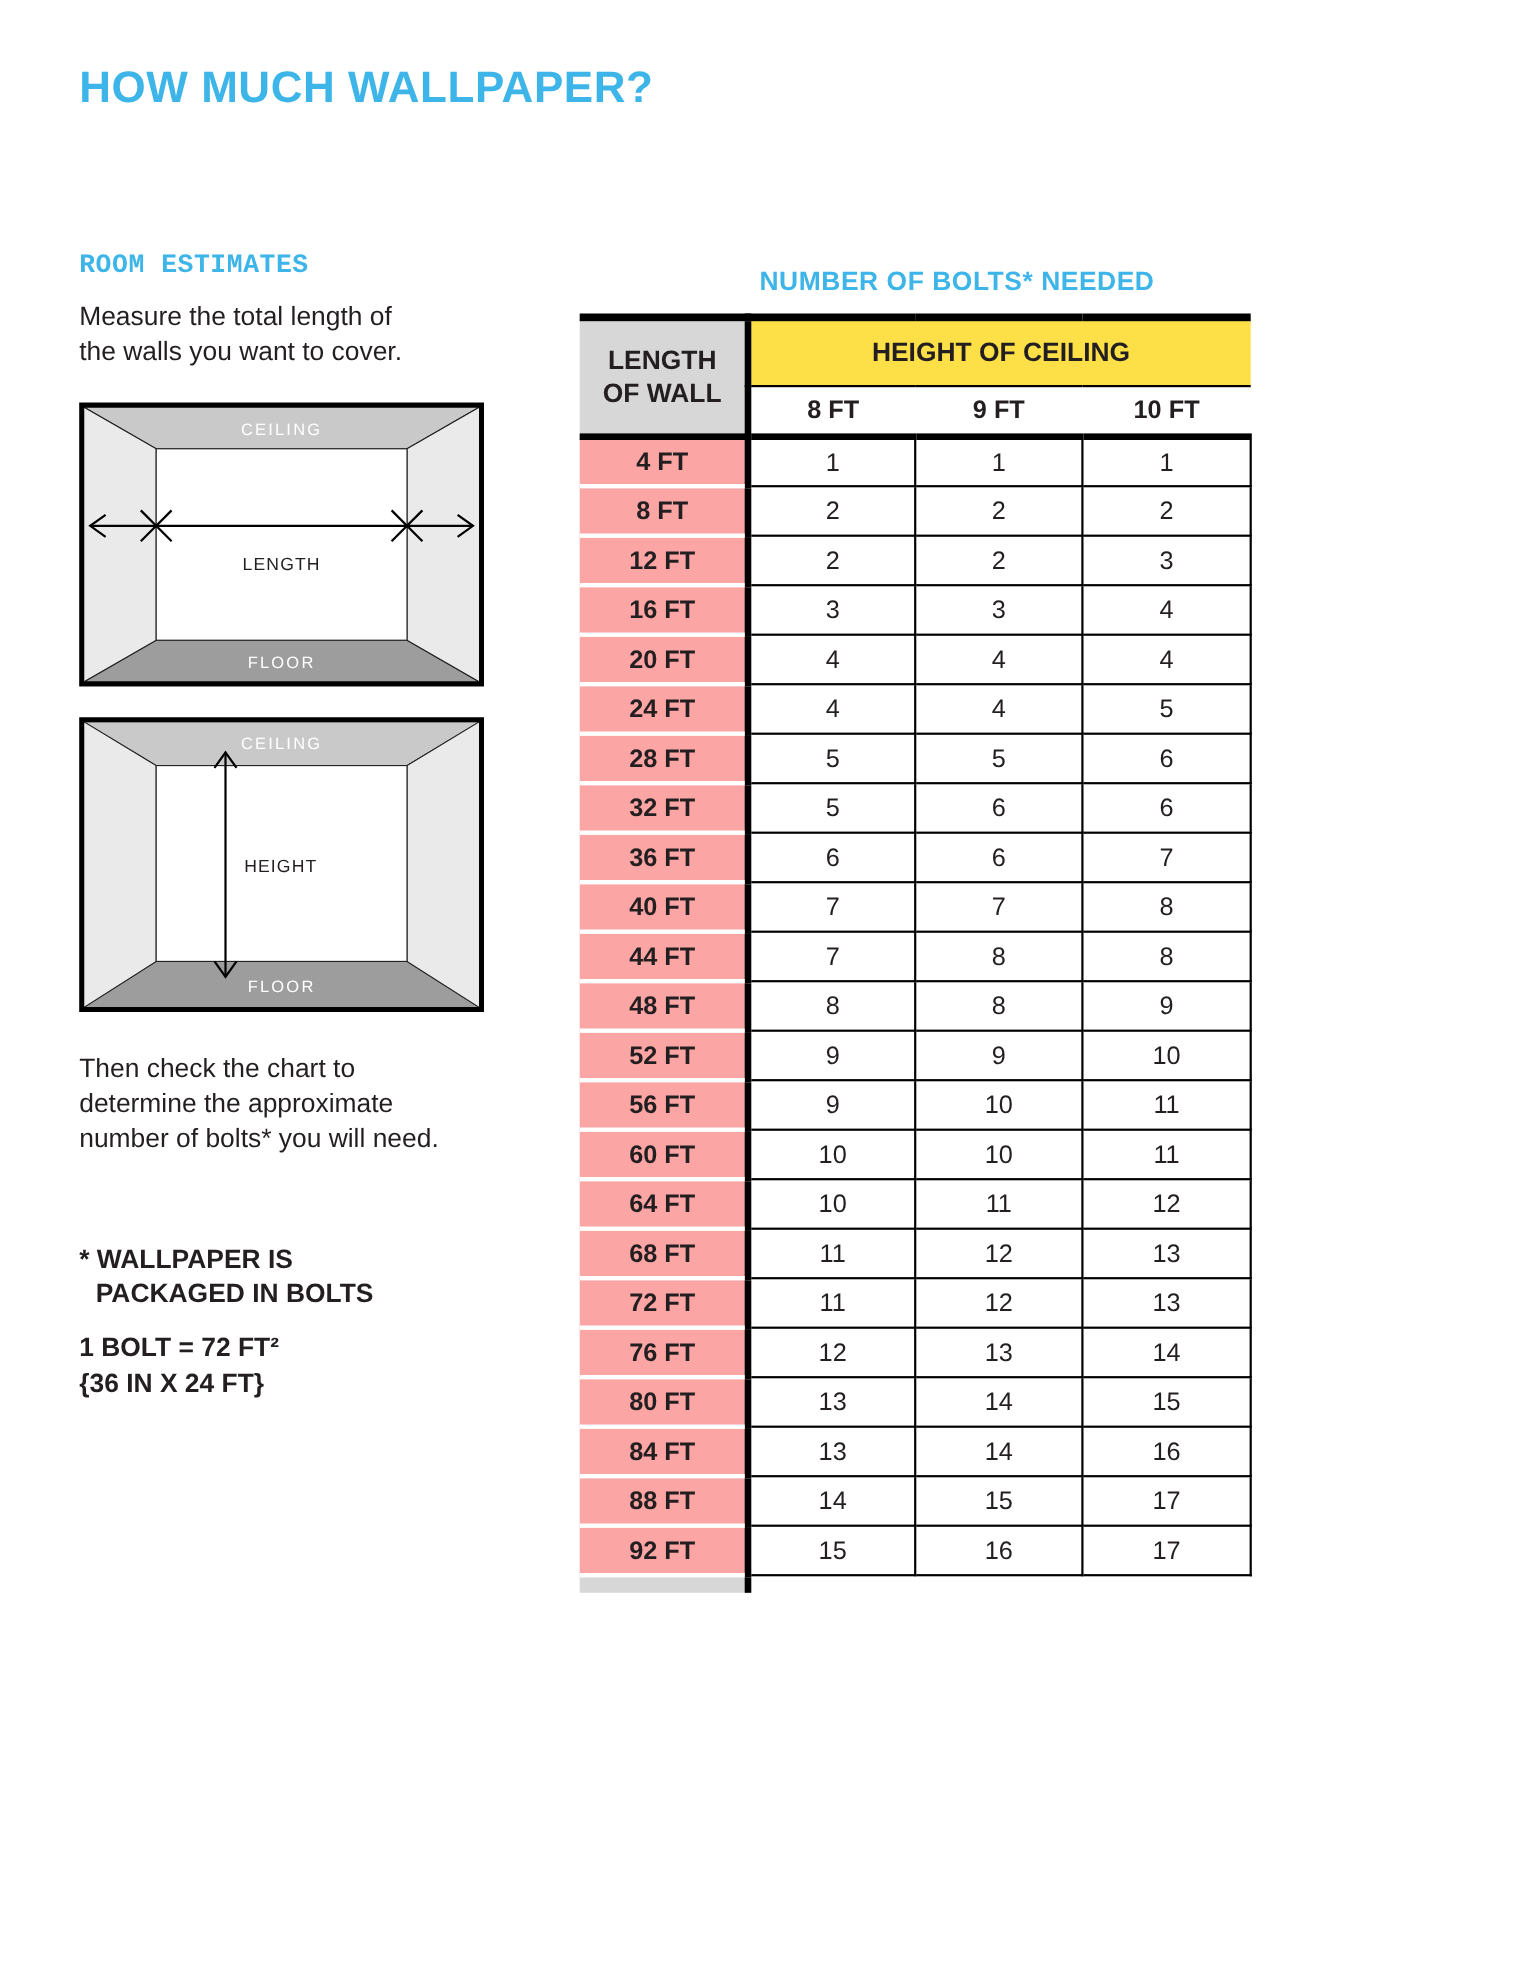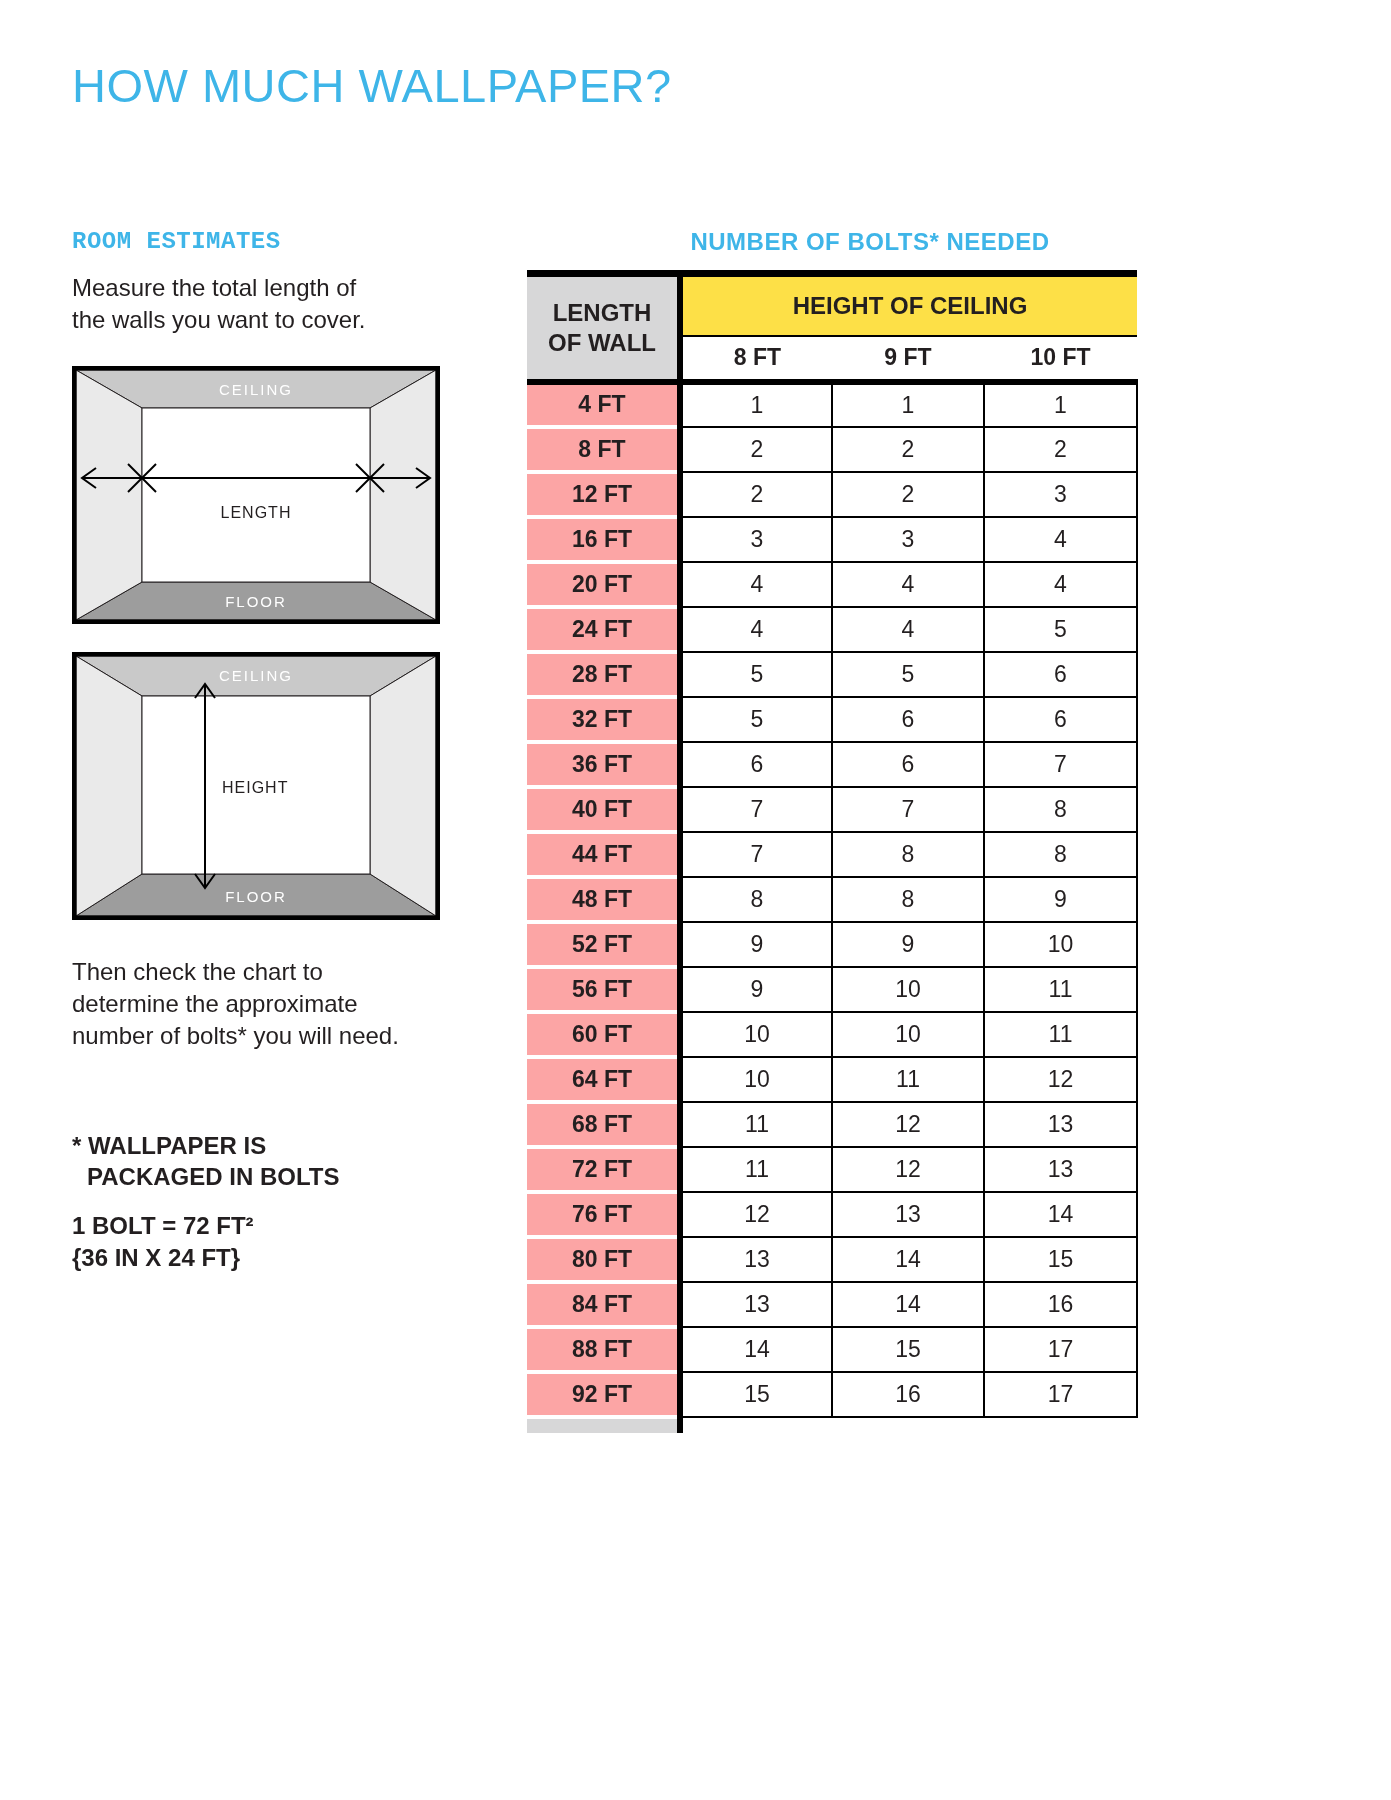--- a/index.html
+++ b/index.html
@@ -14,22 +14,22 @@
     width: 1391px;
     height: 1800px;
     background: #ffffff;
     overflow: hidden;
   }
   .title {
     position: absolute;
     left: 72px;
     top: 58px;
     margin: 0;
-    font-size: 47px;
-    font-weight: normal;
+    font-size: 40px;
+    font-weight: bold;
     color: #3eb5e8;
     letter-spacing: 0.5px;
   }
   .left-col {
     position: absolute;
     left: 72px;
     top: 228px;
     width: 410px;
   }
   .section-heading {
@@ -56,21 +56,21 @@
     font-size: 24px;
     font-weight: bold;
     line-height: 31px;
   }
   .indent { margin-left: 15px; }
   .bolt-info { margin-top: 18px; line-height: 32px; }
 
   .right-col {
     position: absolute;
     left: 527px;
-    top: 228px;
+    top: 243px;
     width: 686px;
   }
   .right-col .section-heading {
     text-align: center;
     letter-spacing: 0.5px;
   }
   table.bolts {
     margin-top: 14px;
     width: 610px;
     border-collapse: collapse;

